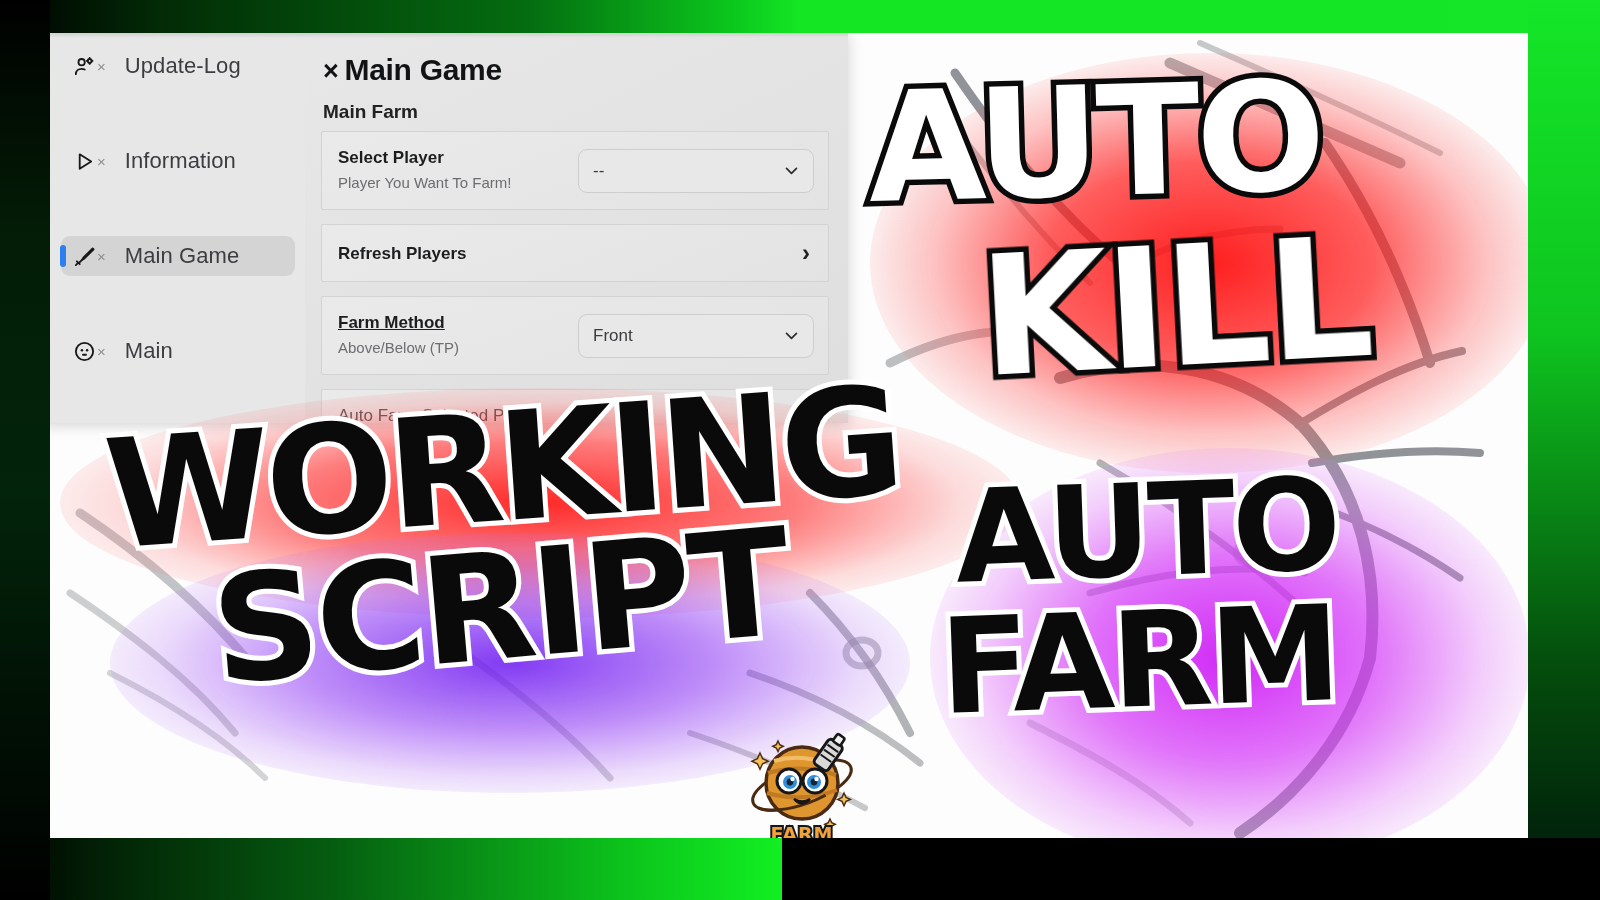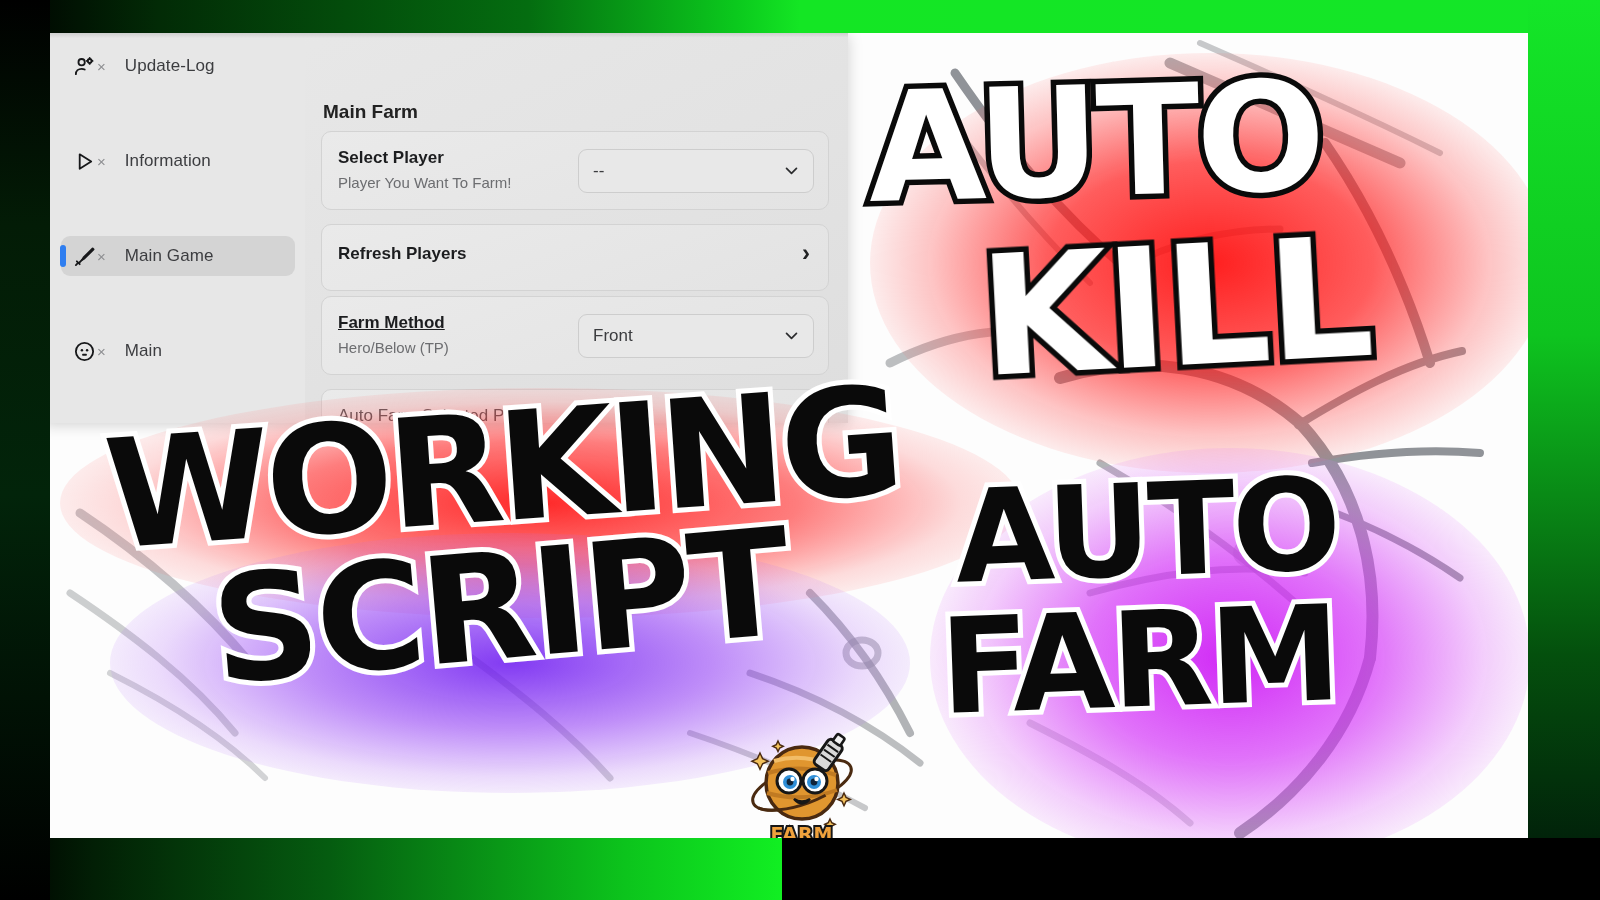--- a/index.html
+++ b/index.html
@@ -43,33 +43,33 @@
   #sidebar{position:absolute;left:0;top:5px;width:262px;height:385px;
       background:#e7e7e7;}
   .nav-item{position:relative;display:flex;align-items:center;height:40px;
       margin:0 10px 0 18px;padding-left:10px;border-radius:9px;}
   .nav-item.active{background:#d4d4d4;}
   .nav-ind{position:absolute;left:-1px;top:9px;width:6px;height:22px;
       border-radius:3px;background:#2f7ef0;}
   .nav-ico{width:26px;height:26px;flex:0 0 26px;display:flex;align-items:center;
       justify-content:center;color:#17181a;}
   .nav-ico svg{display:block;}
-  .nav-txt{margin-left:14px;font-size:17px;color:#3c3d40;letter-spacing:.1px;}
+  .nav-txt{margin-left:14px;font-size:22px;color:#3c3d40;letter-spacing:.1px;}
   .nav-x{color:#8d8e91;font-size:15px;margin-right:5px;}
 
   
   #pane{position:absolute;left:262px;top:5px;width:543px;height:385px;}
   #pane-title{position:absolute;left:18px;top:15px;font-size:30px;font-weight:bold;
       color:#121314;letter-spacing:-.3px;}
   #pane-title .x{font-weight:bold;font-size:27px;margin-right:6px;}
   #pane-sub{position:absolute;left:18px;top:63px;font-size:19px;font-weight:bold;color:#222;text-align:right;}
 
   .row{position:absolute;left:16px;width:508px;
       background:linear-gradient(160deg,#eaeaea,#e3e3e3);
-      border:1px solid #d3d3d3;border-radius:10px;box-sizing:border-box;}
+      border:1px solid #d3d3d3;border-radius:2px;box-sizing:border-box;}
   .row-label{position:absolute;left:16px;font-weight:bold;font-size:17px;color:#1c1d1f;}
   .row-desc{position:absolute;left:16px;font-size:15px;color:#6c6d70;}
   .ctrl{position:absolute;right:14px;width:236px;height:44px;
       background:#e8e8e8;border:1px solid #cdcdcd;border-radius:9px;box-sizing:border-box;}
   .ctrl-val{position:absolute;left:14px;top:11px;font-size:17px;color:#3b3c3f;}
   .chev{position:absolute;right:14px;top:12px;width:16px;height:16px;color:#2b2c2e;}
   .arrow-r{position:absolute;right:18px;font-size:24px;color:#212224;font-weight:bold;}
 
   
   .big{position:absolute;font-family:"DejaVu Sans",sans-serif;font-weight:bold;
@@ -203,43 +203,46 @@
               <path d="M10.4 15.4h3.2"></path>
             </svg>
           </span>
           <span class="nav-x">×</span>
           <span class="nav-txt">Main</span>
         </div>
 
       </div>
 
       <div id="pane">
+        <div id="pane-title">
+          <span class="x">×</span><span>Main Game</span>
+        </div>
         <div id="pane-sub">Main Farm</div>
 
         <div class="row" style="top:93px;height:79px;">
           <div class="row-label" style="top:16px;">Select Player</div>
           <div class="row-desc" style="top:42px;">Player You Want To Farm!</div>
           <div class="ctrl" style="top:17px;">
             <div class="ctrl-val">--</div>
             <span class="chev">
               <svg width="17" height="17" viewBox="0 0 24 24" fill="none" stroke="#2b2c2e" stroke-width="2.4" stroke-linecap="round" stroke-linejoin="round">
                   <path d="M5 9l7 7 7-7"></path>
                 </svg>
             </span>
           </div>
         </div>
 
-        <div class="row" style="top:186px;height:67px;">
+        <div class="row" style="top:186px;height:58px;">
           <div class="row-label" style="top:19px;">Refresh Players</div>
           <span class="arrow-r" style="top:14px;">›</span>
         </div>
 
         <div class="row" style="top:258px;height:79px;">
           <div class="row-label" style="top:16px;text-decoration:underline;">Farm Method</div>
-          <div class="row-desc" style="top:42px;">Hero/Below (TP)</div>
+          <div class="row-desc" style="top:42px;">Above/Below (TP)</div>
           <div class="ctrl" style="top:17px;">
             <div class="ctrl-val">Front</div>
             <span class="chev">
               <svg width="17" height="17" viewBox="0 0 24 24" fill="none" stroke="#2b2c2e" stroke-width="2.4" stroke-linecap="round" stroke-linejoin="round">
                   <path d="M5 9l7 7 7-7"></path>
                 </svg>
             </span>
           </div>
         </div>
 

